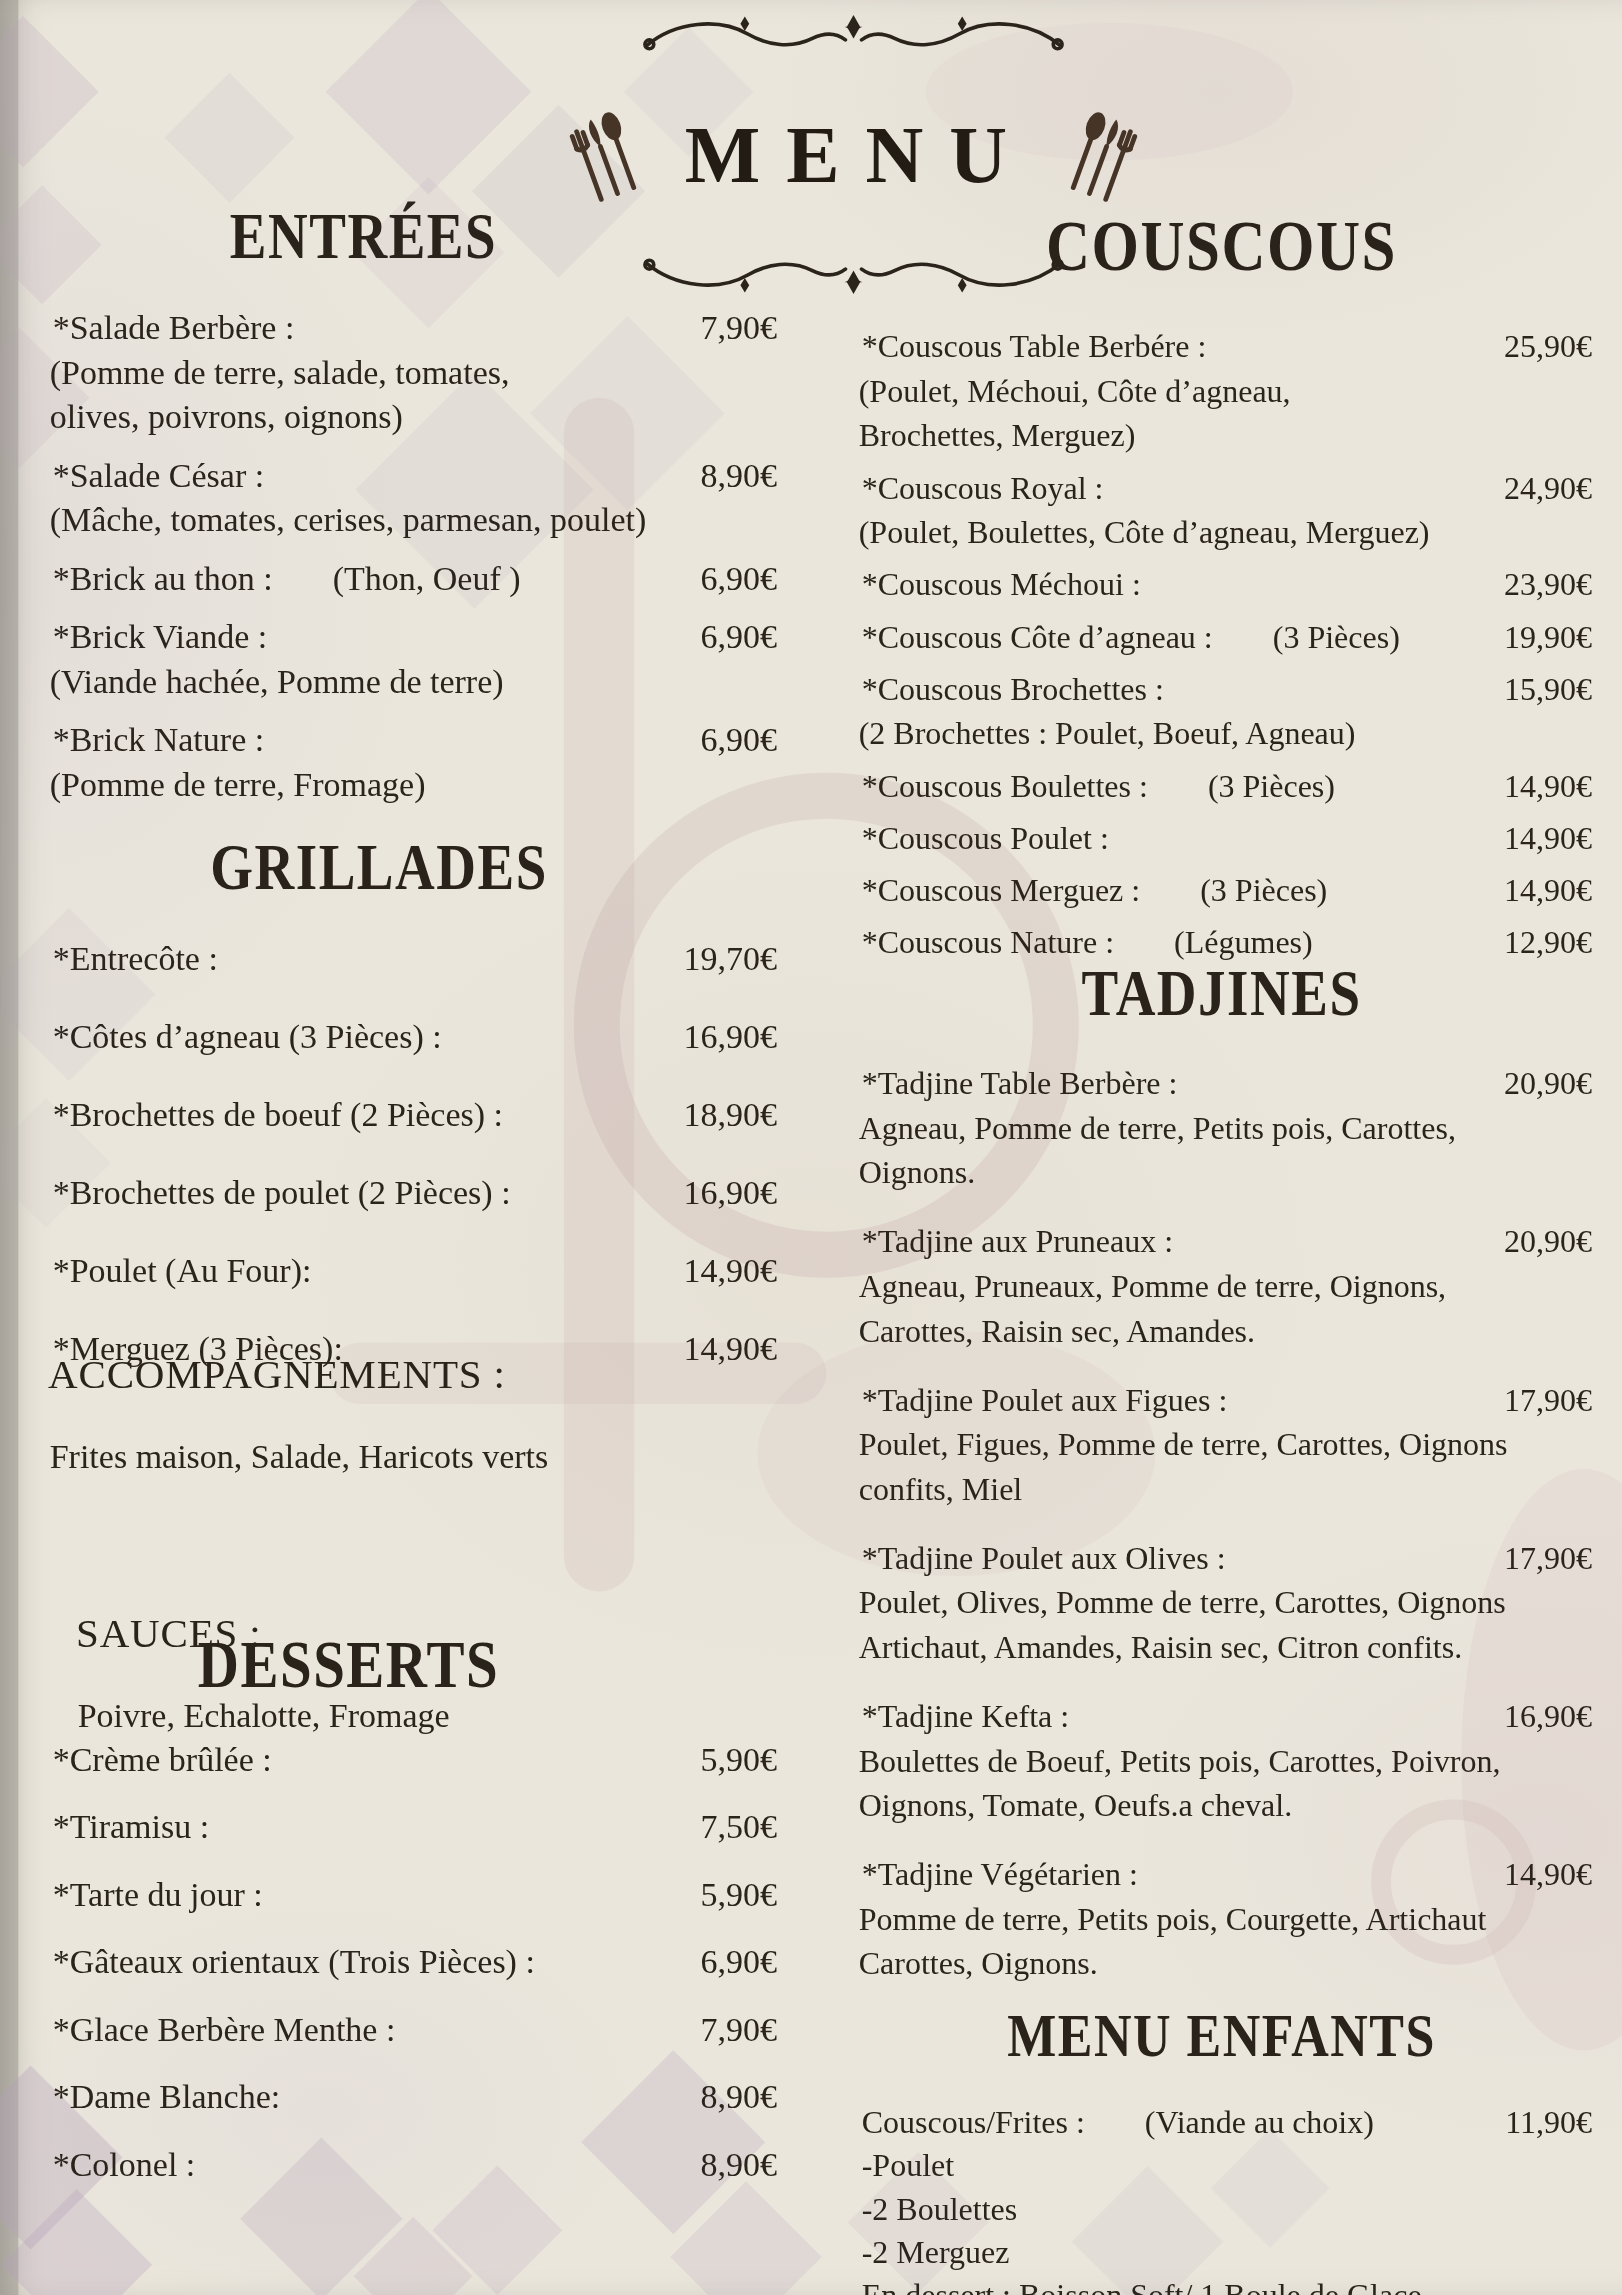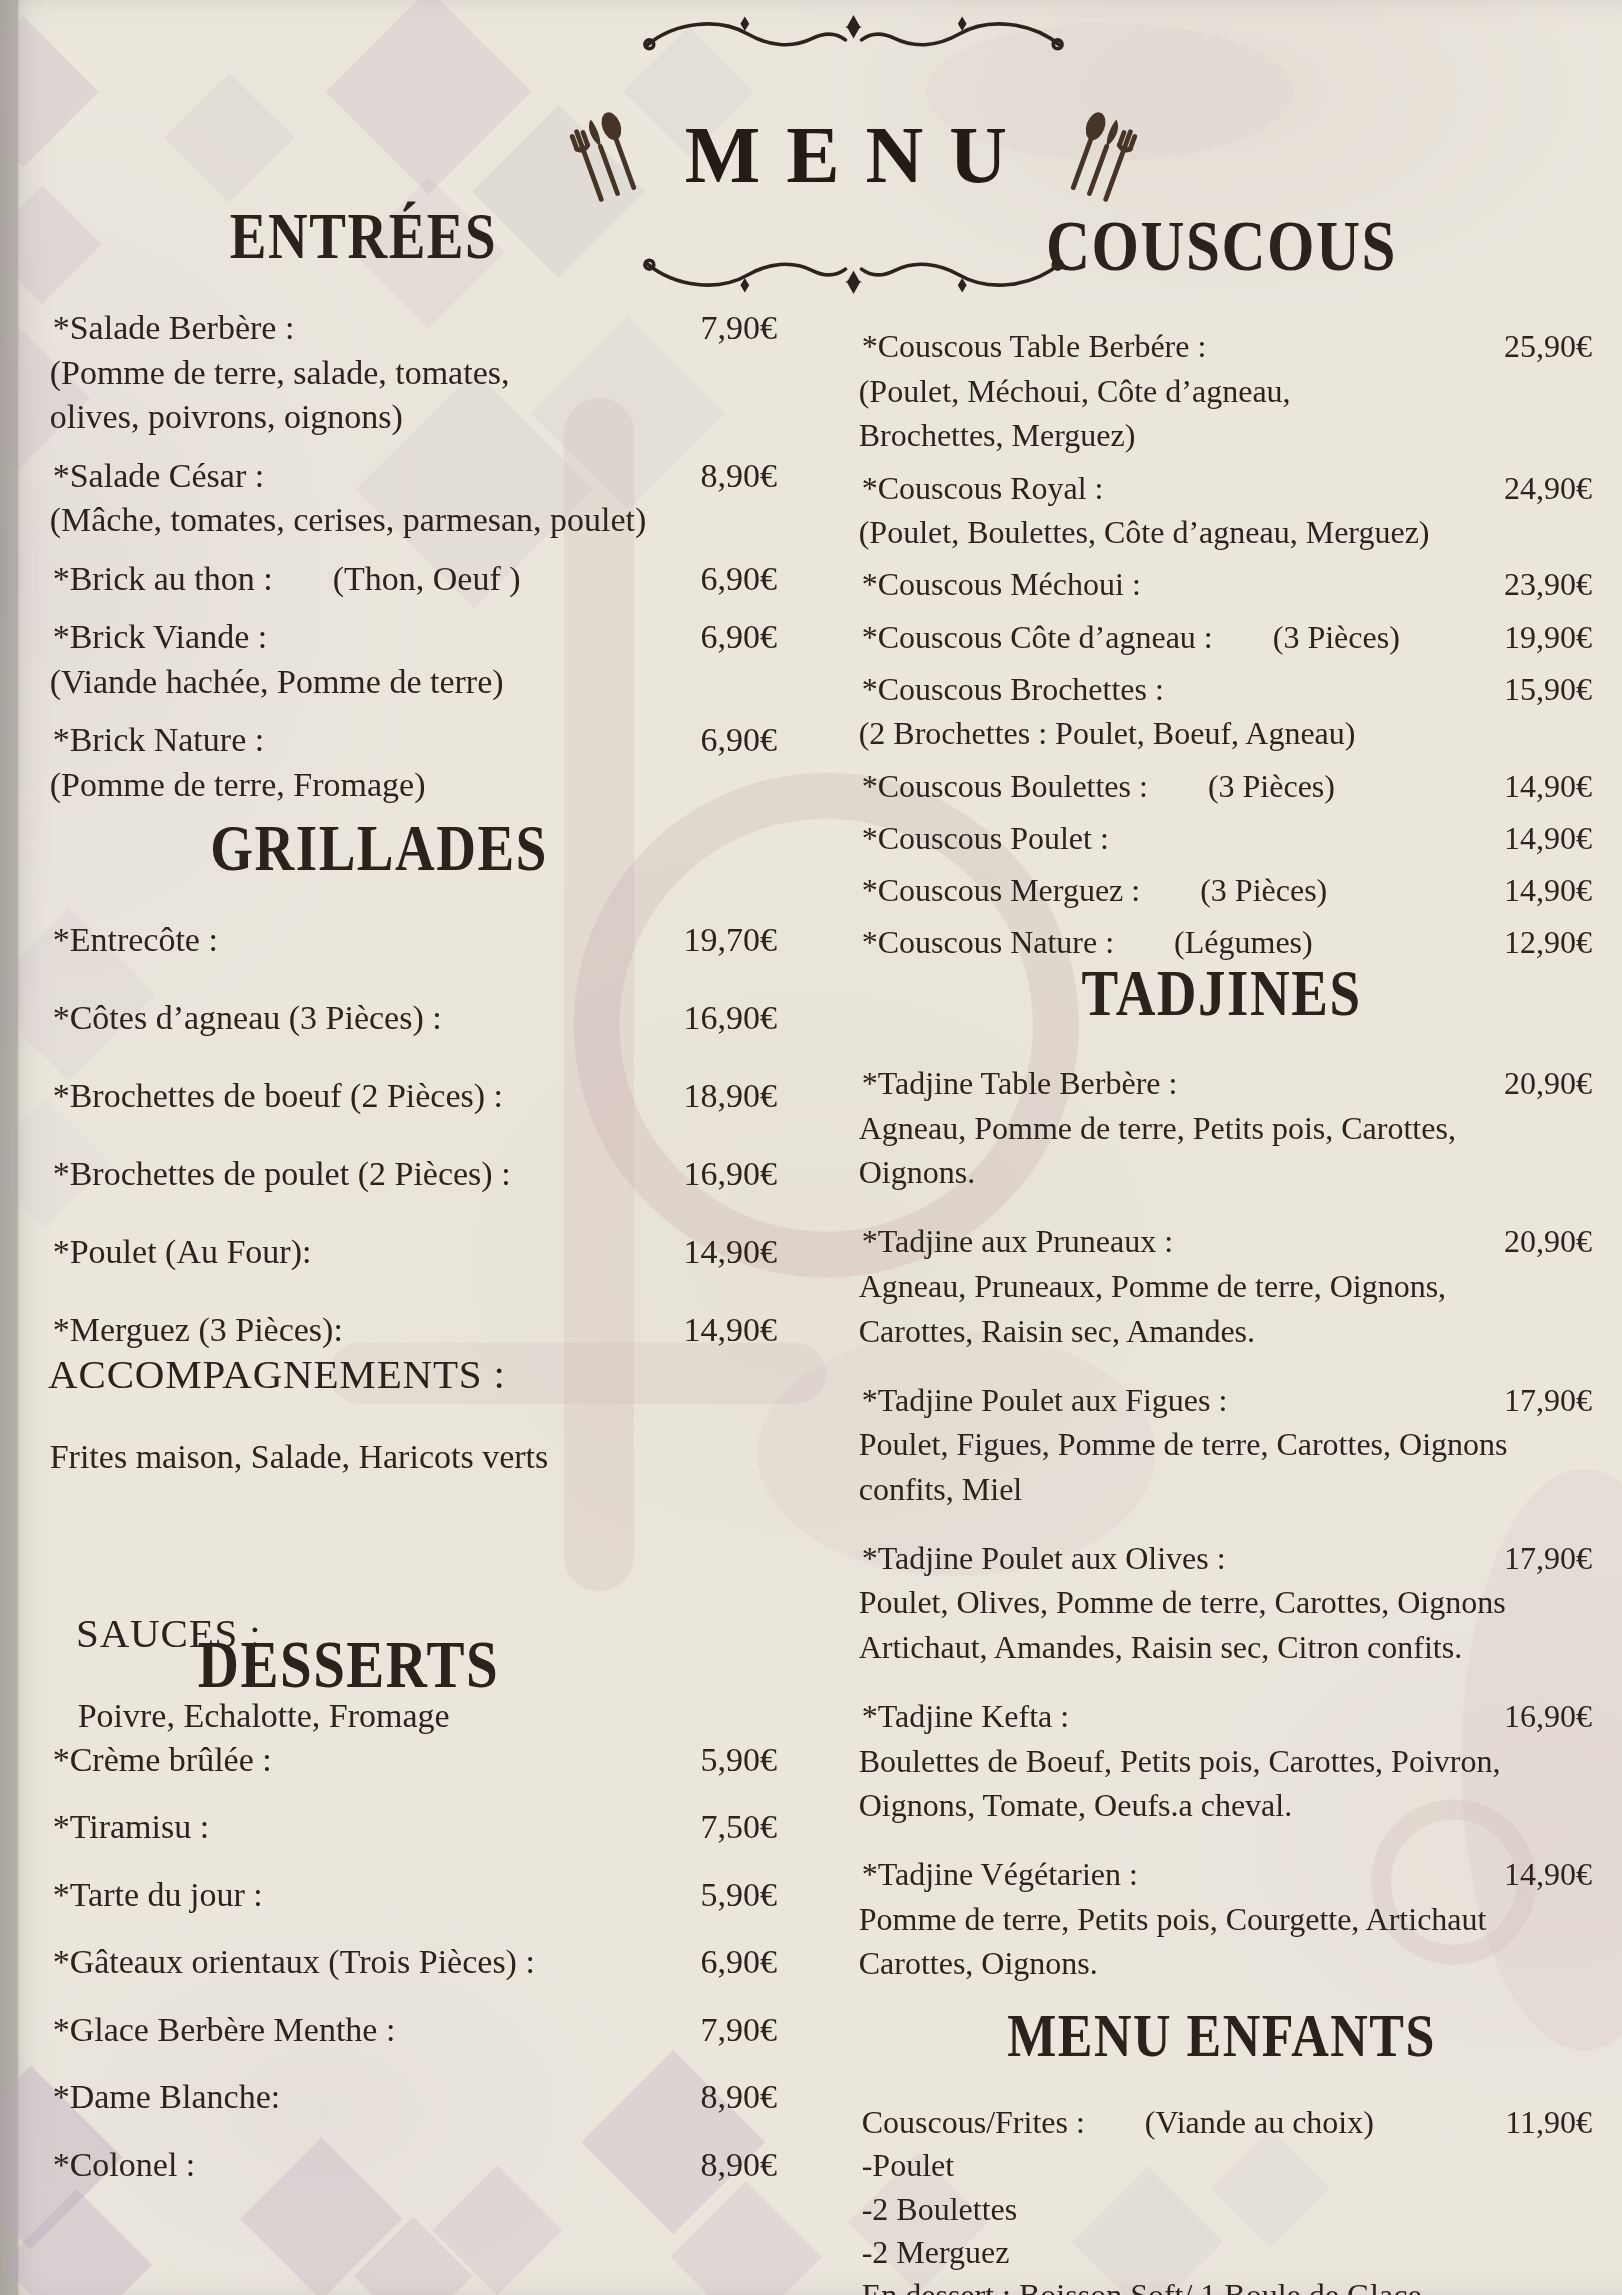--- a/index.html
+++ b/index.html
@@ -23,21 +23,21 @@
   .flourish.bottom{transform:scaleY(-1);}
   .title-row{display:flex; align-items:center; gap:18px; margin:0;}
   .menu-title{font-size:80px; font-weight:bold; letter-spacing:26px; line-height:1.05;
     padding-left:10.7px; color:#221c15; white-space:pre;}
   .cutlery{width:98px; height:96px; flex:none;}
   .cutlery.right{transform:scaleX(-1);}
   
   .sec{position:absolute;}
   .col-left{left:42px; width:735px;}
   .col-right{left:851px; width:741px;}
-  .sec-entrees{top:153px;} .sec-grillades{top:765px;} .sec-accomp{top:1316px;}
+  .sec-entrees{top:153px;} .sec-grillades{top:784px;} .sec-accomp{top:1316px;}
   .sec-sauces{top:1575px;margin-left:28px;} .sec-desserts{top:1579px;}
   .sec-couscous{top:153px;} .sec-tadjines{top:911px;} .sec-enfants{top:1959px;}
   .hdr{font-weight:bold; text-align:center; color:#2a231b; letter-spacing:1.5px;
     transform:scaleY(1.18); transform-origin:50% 0; white-space:pre;}
   .hdr-entrees{font-size:55px; line-height:64px; padding-right:92px;}
   .hdr-grillades{font-size:55px; line-height:64px; padding-right:61px;}
   .hdr-desserts{font-size:57px; line-height:66px; padding-right:122px;}
   .hdr-couscous{font-size:61px; line-height:72px;}
   .hdr-tadjines{font-size:55px; line-height:61px;}
   .hdr-enfants{font-size:52px; line-height:57px;}

